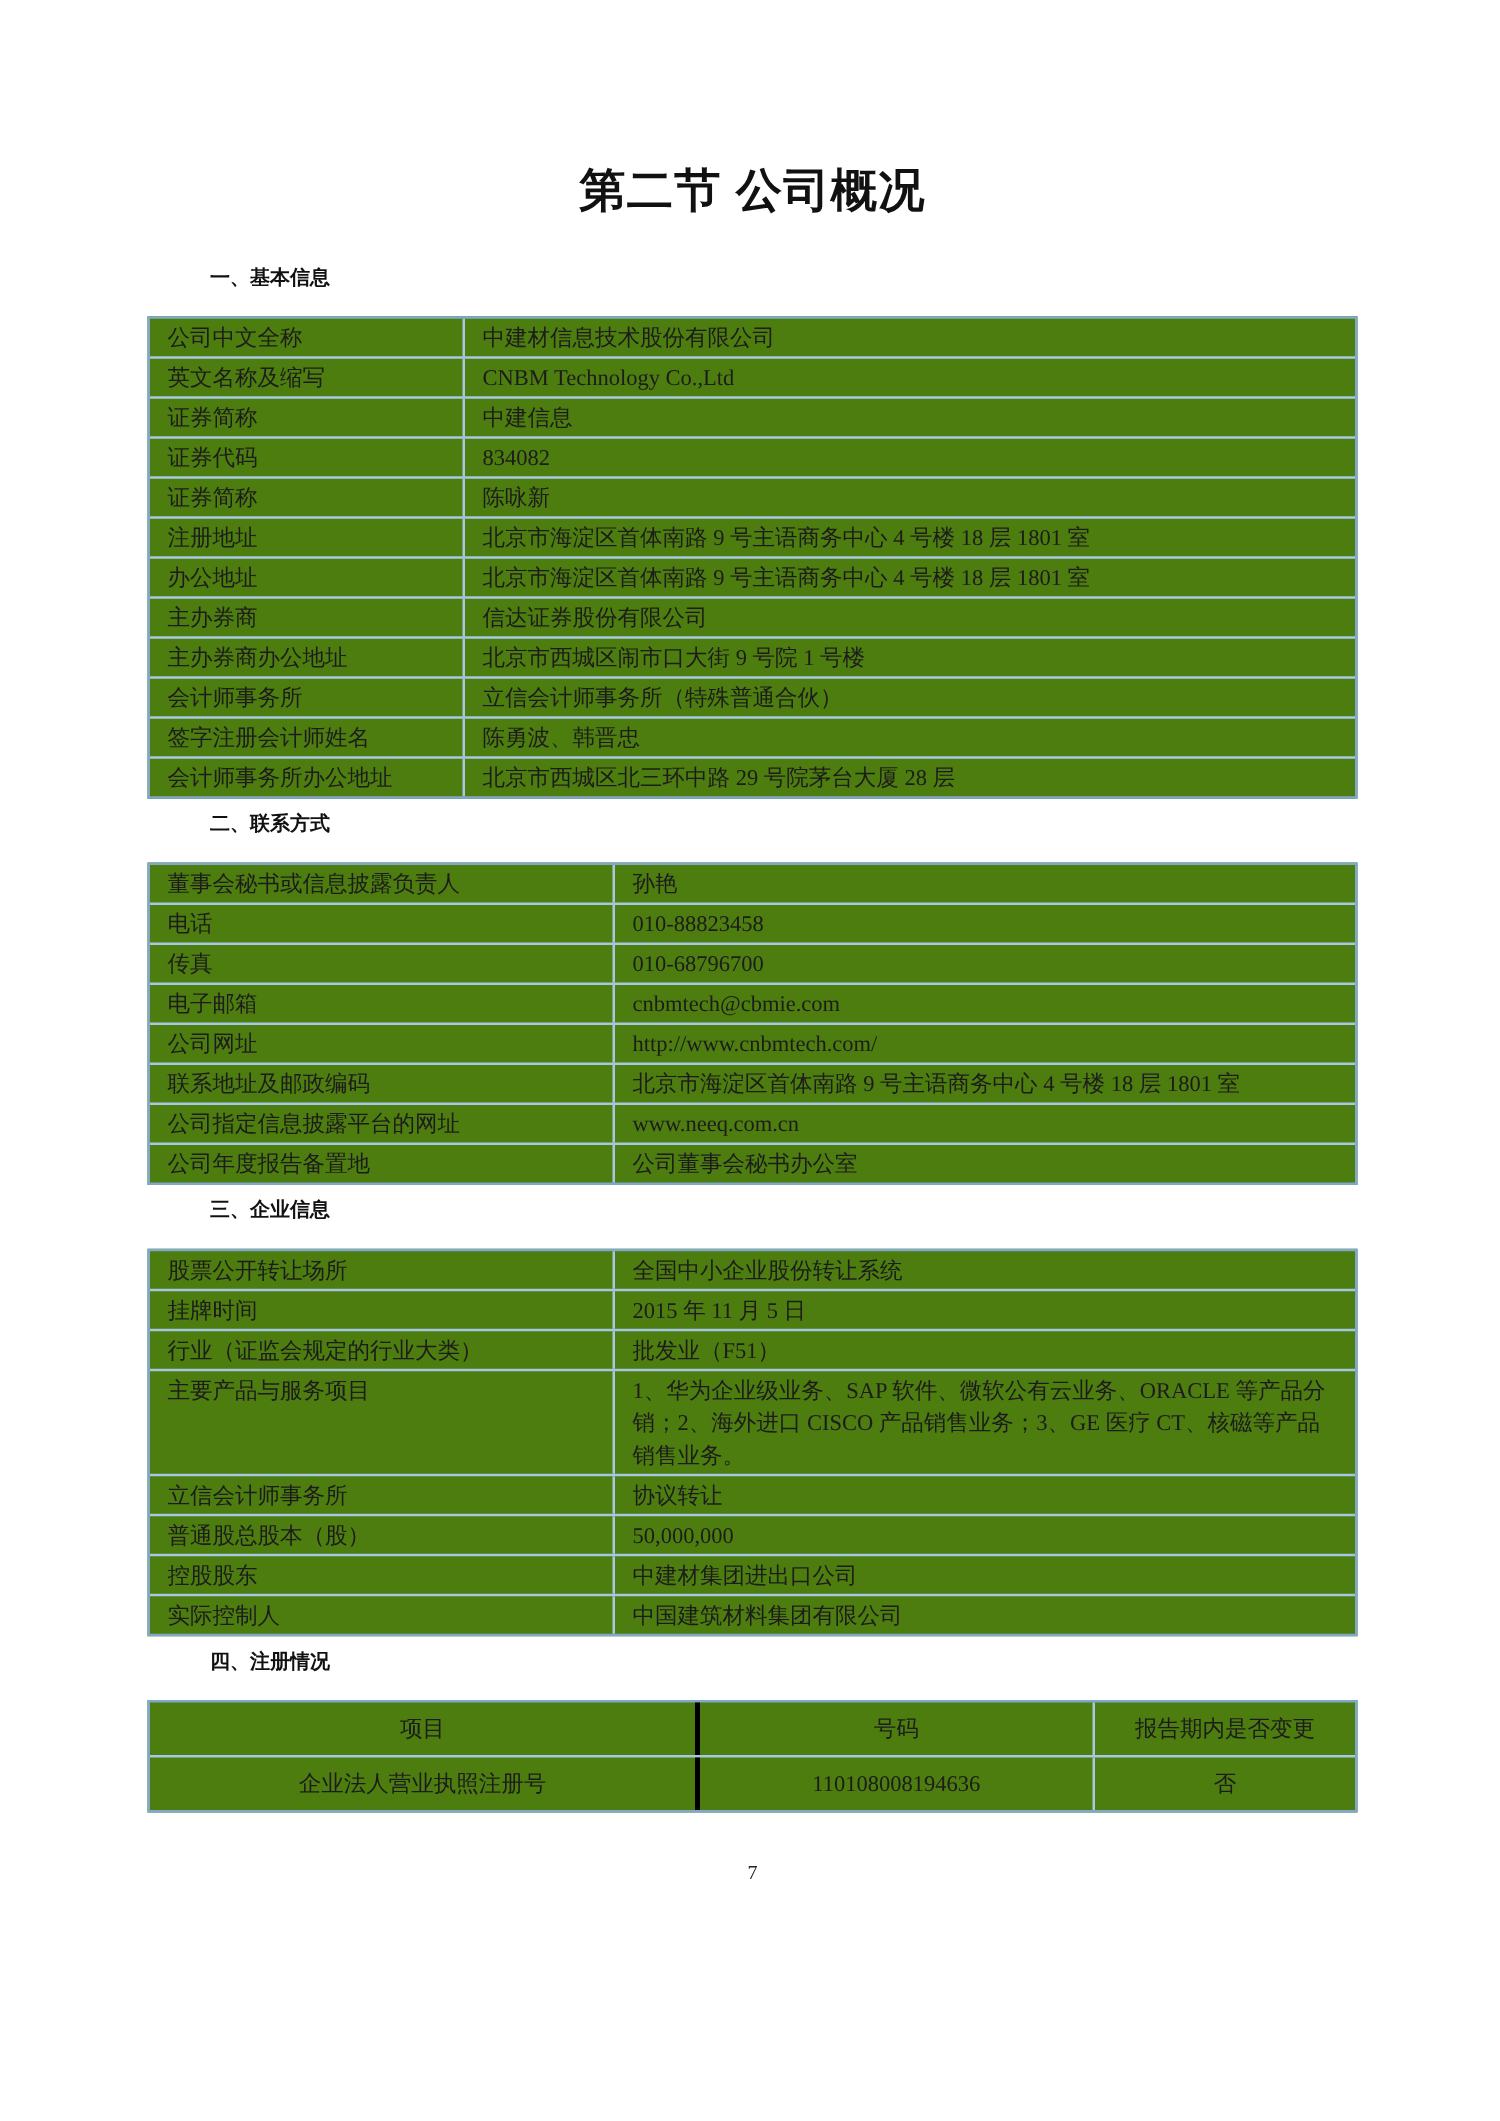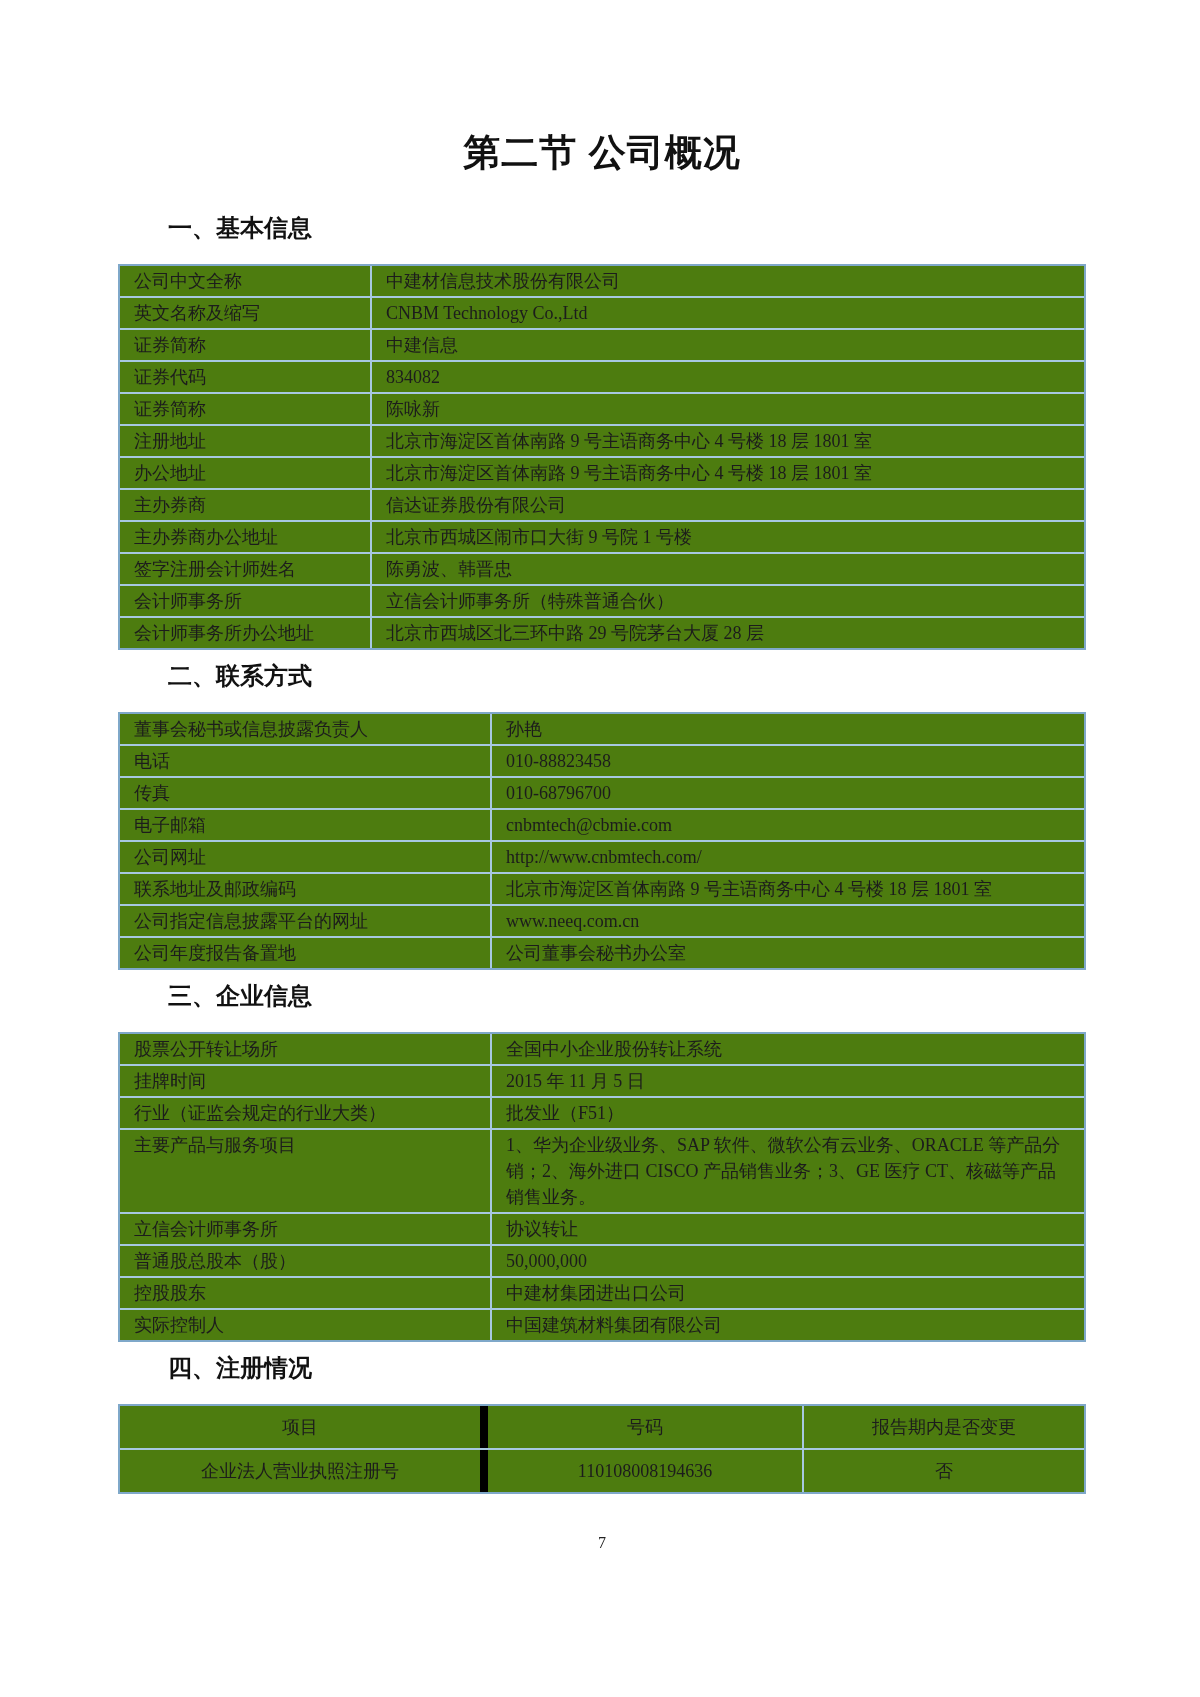--- a/index.html
+++ b/index.html
@@ -16,21 +16,21 @@
     text-align:center;
     font-family:"Liberation Sans","DejaVu Sans",sans-serif;
     font-weight:bold;
     font-size:37px;
     letter-spacing:1px;
     color:#111;
   }
   .sec-heading{
     font-family:"Liberation Sans","DejaVu Sans",sans-serif;
     font-weight:bold;
-    font-size:24px;
+    font-size:16px;
     color:#111;
     margin:10px 0 20px 50px;
   }
   .sec-heading.first{margin-top:34px;}
   .tbl{
     border:2px solid #7fa8c9;
     background:#4d7c0f;
   }
   .t-row{
     display:flex;
@@ -48,21 +48,21 @@
     border-right:2px solid #a7c8e2;
     flex:0 0 auto;
   }
   .t-value{flex:1 1 auto;}
   
   .t-narrow .t-label{width:252px;}
   
   .t-wide .t-label{width:372px;}
   
   .t-three .t-cell{text-align:center;padding:8px 10px;}
-  .t-three .c1{width:368px;border-right:8px solid #000000;}
+  .t-three .c1{width:440px;border-right:4px solid #000000;}
   .t-three .c2{width:316px;border-right:2px solid #a7c8e2;text-align:center;}
   .t-three .c3{flex:1 1 auto;}
   .page-num{
     text-align:center;
     font-size:16px;
     margin-top:40px;
     color:#222;
   }
 </style>
 </head>
@@ -104,26 +104,26 @@
       </div>
       <div class="t-row">
         <div class="t-cell t-label">主办券商</div>
         <div class="t-cell t-value">信达证券股份有限公司</div>
       </div>
       <div class="t-row">
         <div class="t-cell t-label">主办券商办公地址</div>
         <div class="t-cell t-value">北京市西城区闹市口大街 9 号院 1 号楼</div>
       </div>
       <div class="t-row">
+        <div class="t-cell t-label">会计师事务所</div>
+        <div class="t-cell t-value">立信会计师事务所（特殊普通合伙）</div>
+      </div>
+      <div class="t-row">
         <div class="t-cell t-label">签字注册会计师姓名</div>
         <div class="t-cell t-value">陈勇波、韩晋忠</div>
-      </div>
-      <div class="t-row">
-        <div class="t-cell t-label">会计师事务所</div>
-        <div class="t-cell t-value">立信会计师事务所（特殊普通合伙）</div>
       </div>
       <div class="t-row">
         <div class="t-cell t-label">会计师事务所办公地址</div>
         <div class="t-cell t-value">北京市西城区北三环中路 29 号院茅台大厦 28 层</div>
       </div>
     </div>
 
   <h2 class="sec-heading">二、联系方式</h2>
   <div class="tbl t-wide">
       <div class="t-row">

